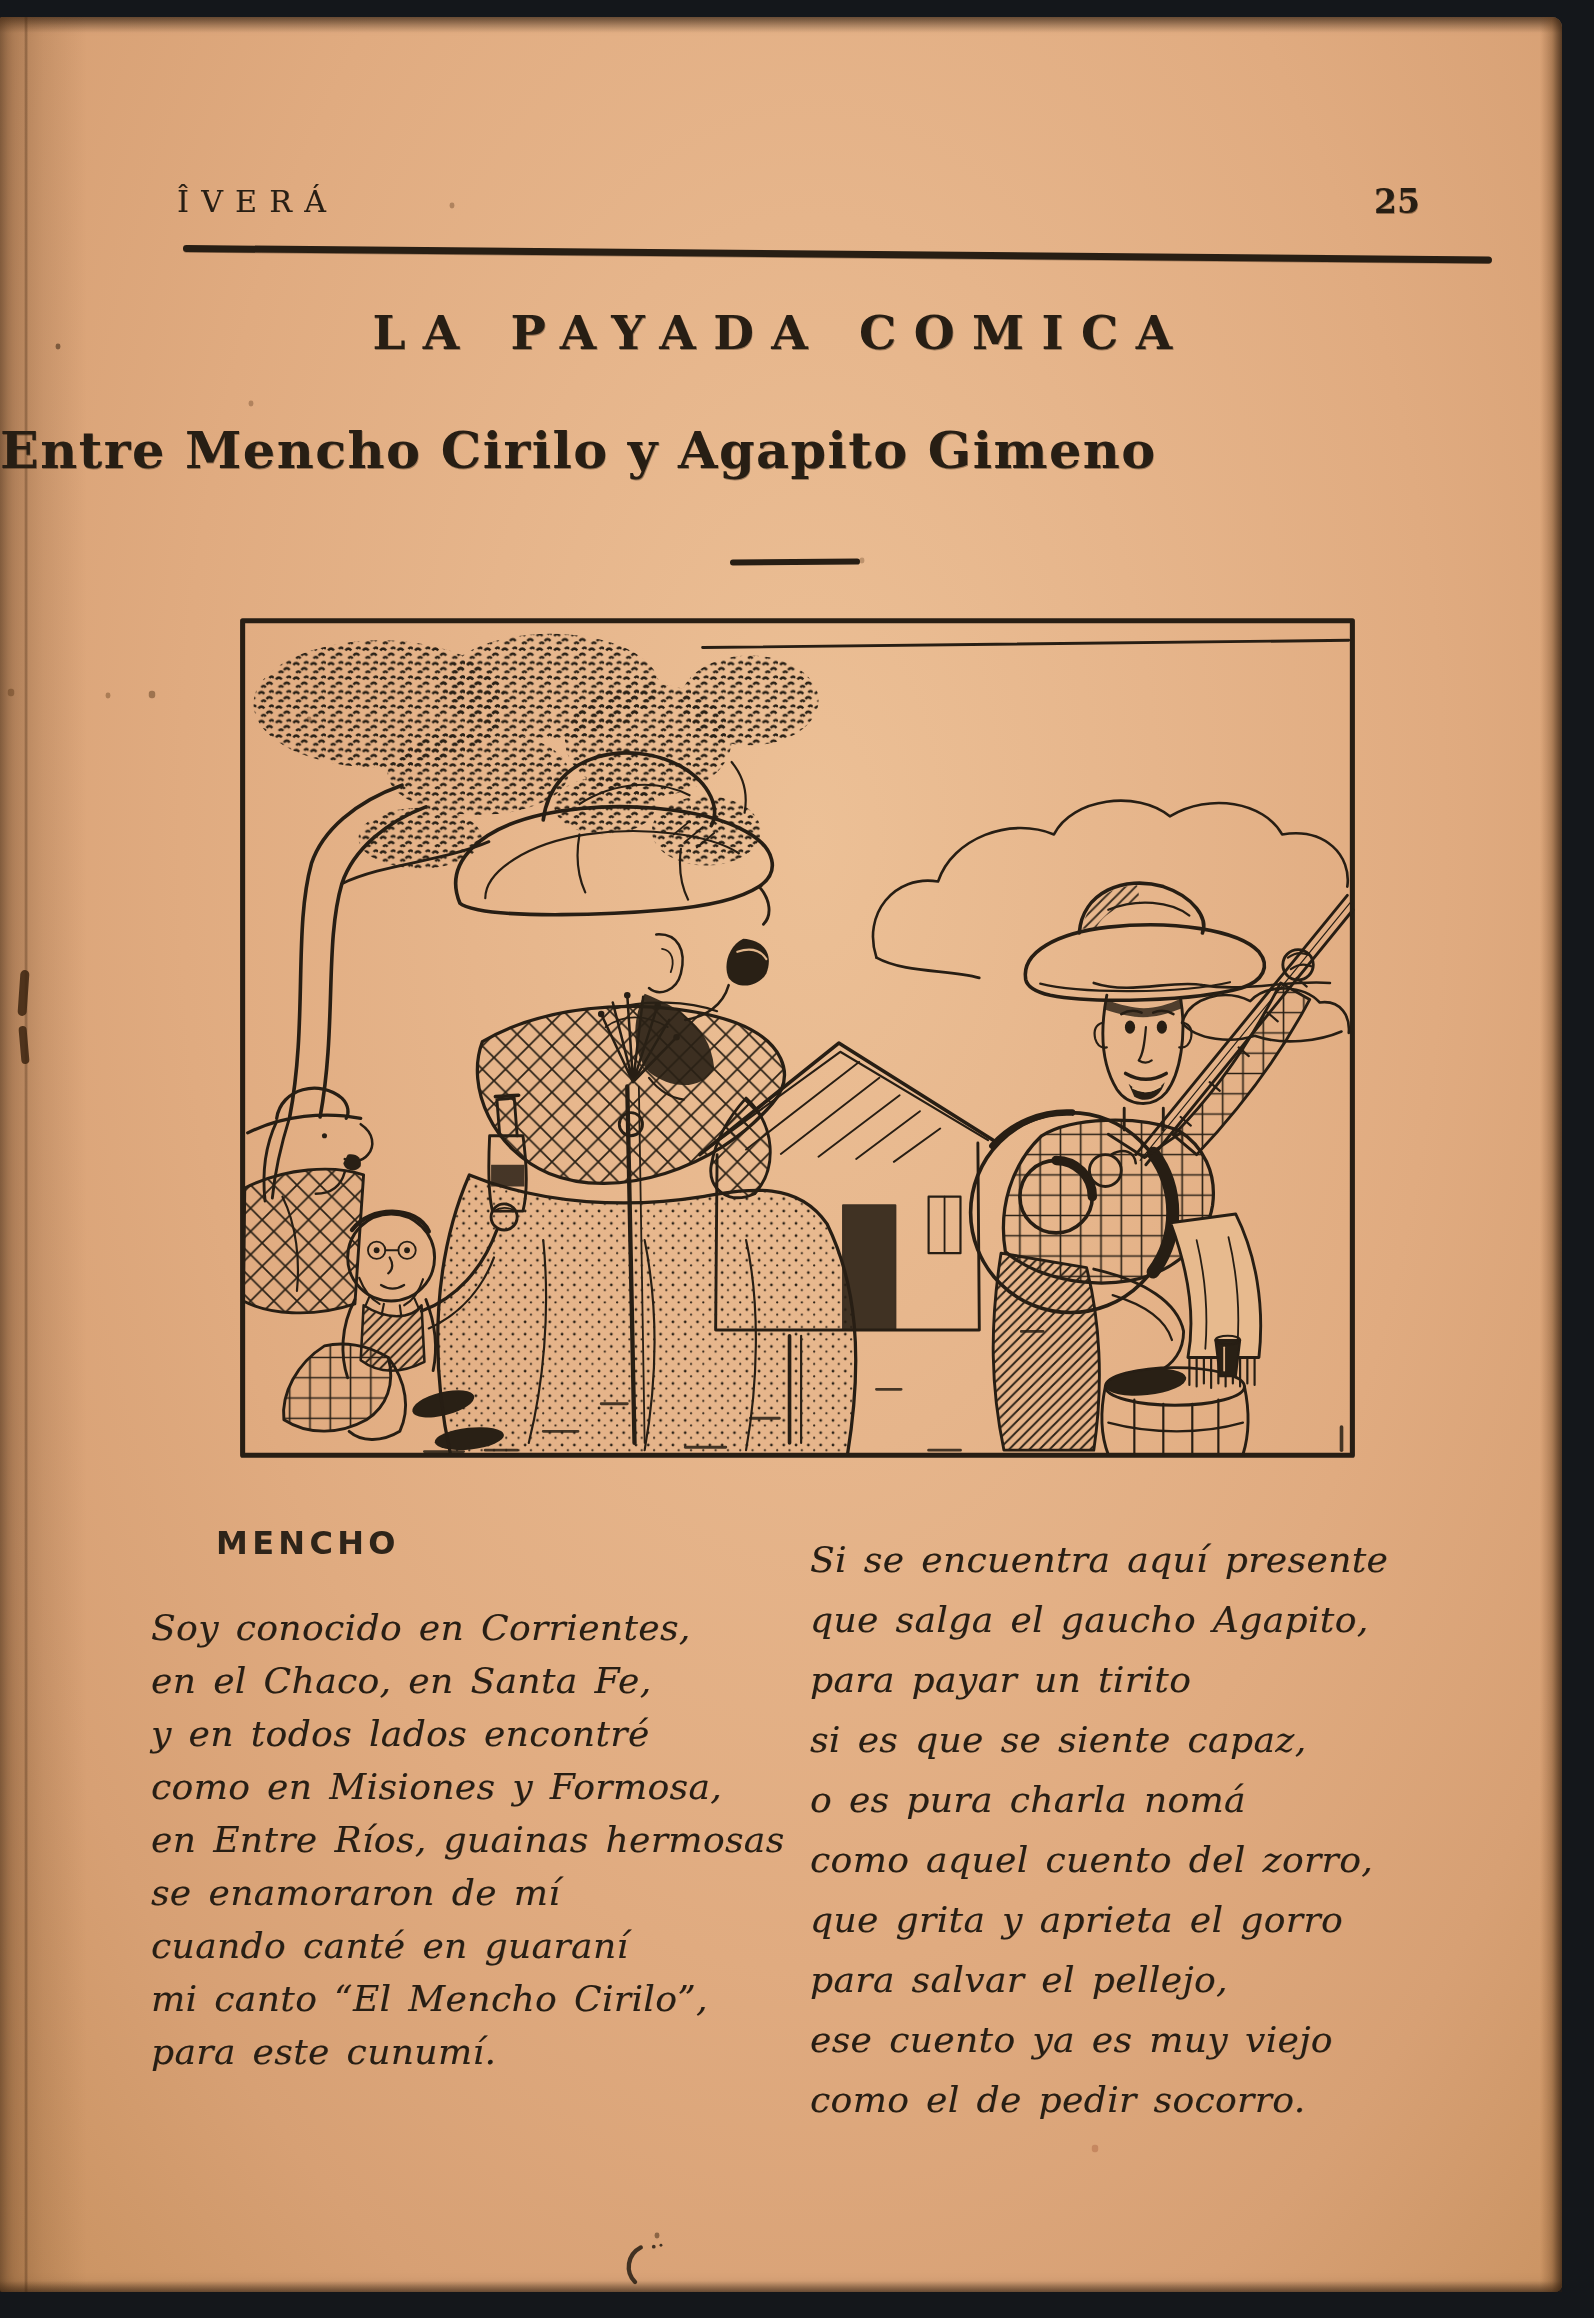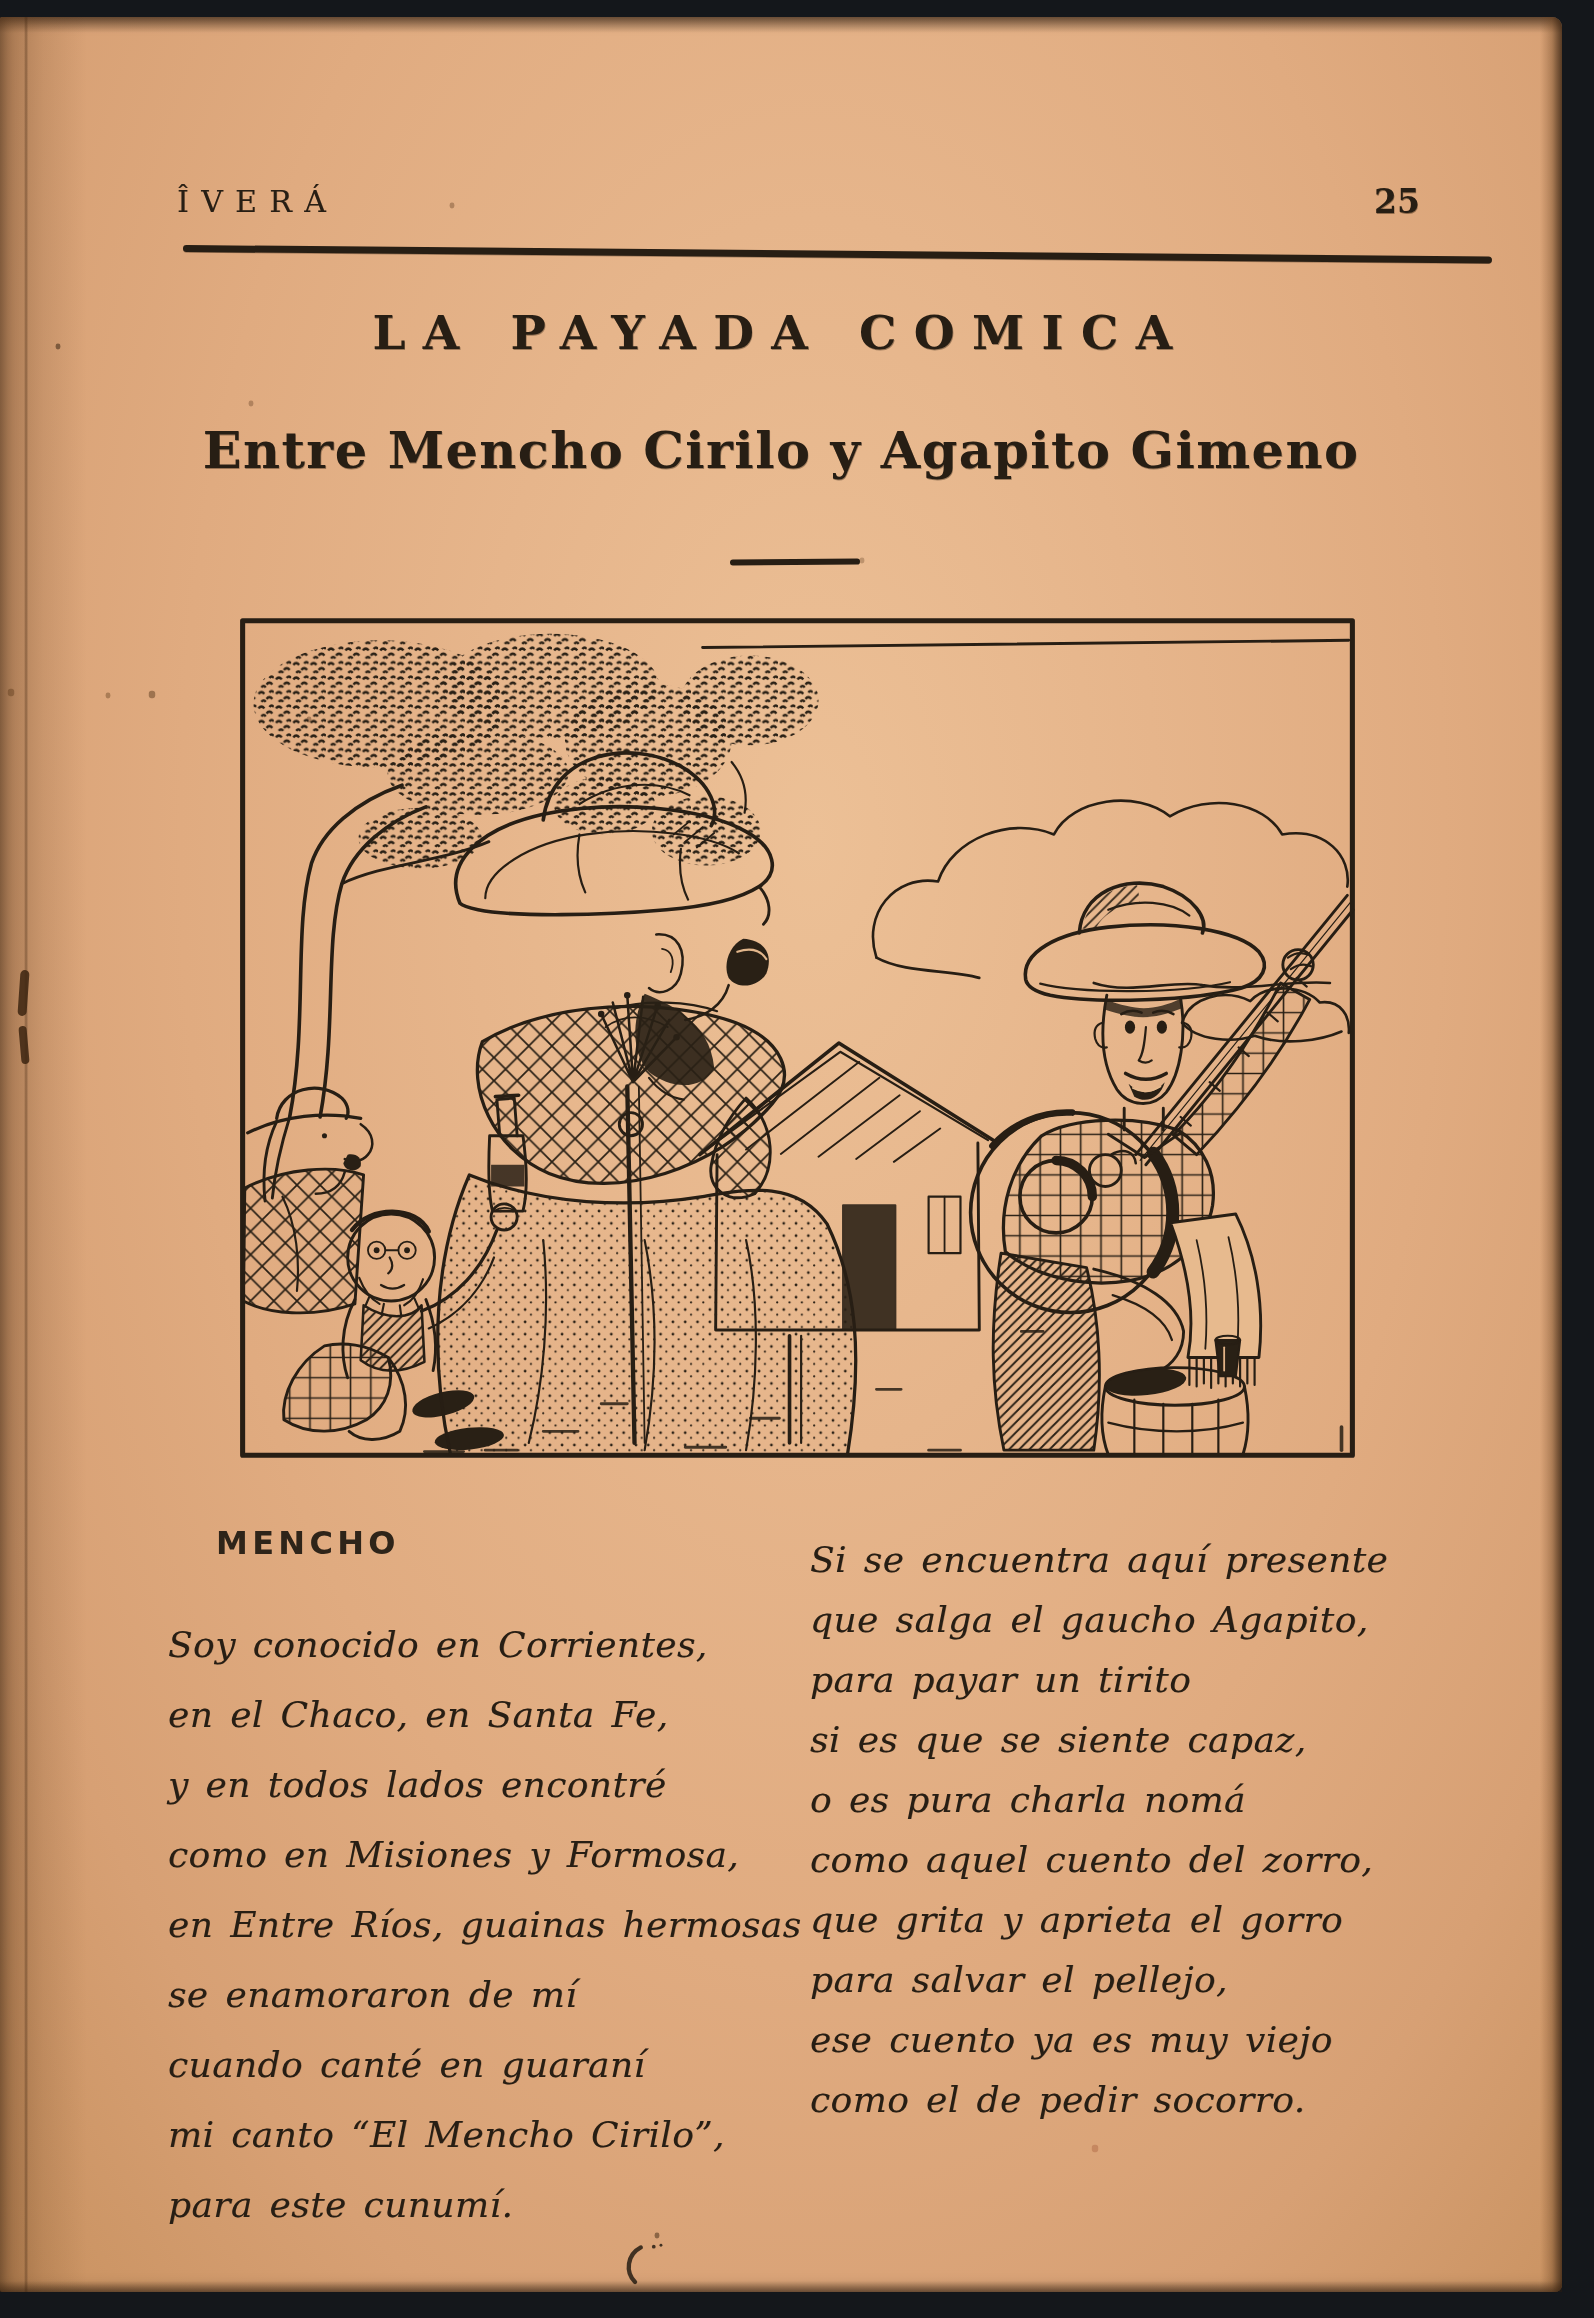--- a/index.html
+++ b/index.html
@@ -76,21 +76,21 @@
     transform:rotate(0.5deg);transform-origin:left center;
     box-shadow:0 0.7px 0 rgba(46,30,14,.35);
   }
   .article-title{
     position:absolute;left:0;top:288px;width:1562px;text-align:center;
     font-size:47px;font-weight:bold;letter-spacing:17.4px;
     text-shadow:0.7px 0.7px 0 rgba(46,30,14,.4);
     white-space:nowrap;
   }
   .article-subtitle{
-    position:absolute;left:0;top:403px;width:1562px;text-align:center;
+    position:absolute;left:0;top:403px;width:1562px;
     font-size:51px;font-weight:bold;letter-spacing:1.4px;
     text-shadow:0.6px 0.6px 0 rgba(46,30,14,.4);
     white-space:nowrap;
   }
   .rule-short{
     position:absolute;left:730px;top:542px;width:130px;height:5.8px;
     background:var(--ink);border-radius:2.9px;transform:rotate(-0.4deg);
   }
   .illus{
     position:absolute;left:239px;top:600px;width:1117px;height:842px;
@@ -100,21 +100,21 @@
     position:absolute;left:216px;top:1507px;
     font-family:"DejaVu Sans", sans-serif;
     font-size:32px;font-weight:bold;letter-spacing:4.3px;
     color:#2e2419;
   }
   .verse{position:absolute;font-style:italic;font-size:36px;
     letter-spacing:0.4px;word-spacing:5px;white-space:nowrap;
     text-shadow:0.4px 0.4px 0 rgba(46,30,14,.35);
   }
   .verse-left{left:151px;top:1584px;}
-  .verse-left p{margin:17px;line-height:53px;}
+  .verse-left p{margin:0;line-height:53px;}
   .verse-right{left:810px;top:1513px;}
   .verse-right p{margin:0;line-height:60px;}
   .ink-smudge{position:absolute;left:612px;top:2223px;width:72px;height:58px;color:var(--ink);opacity:.85;}
 </style>
 </head>
 <body>
 
 <div class="stage">
   <div class="paper">
     <div class="gutter"></div>

